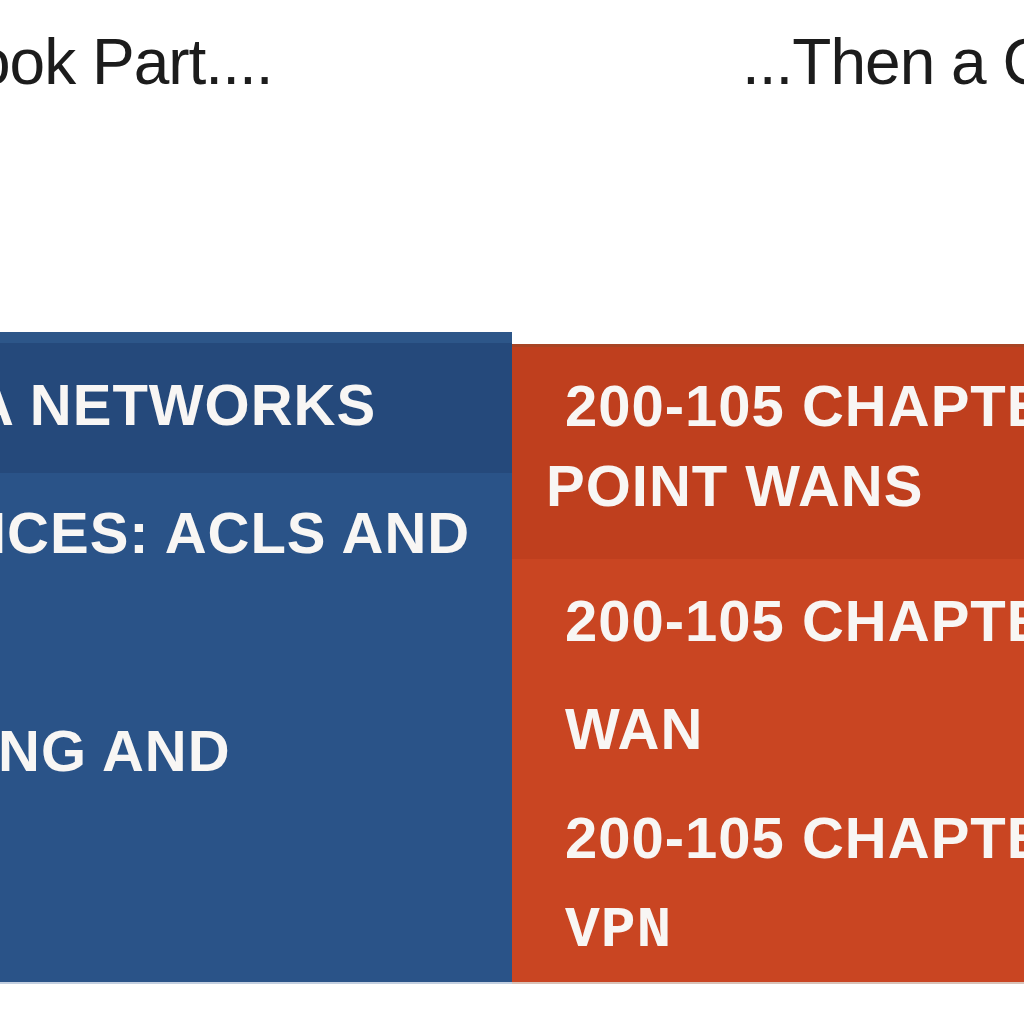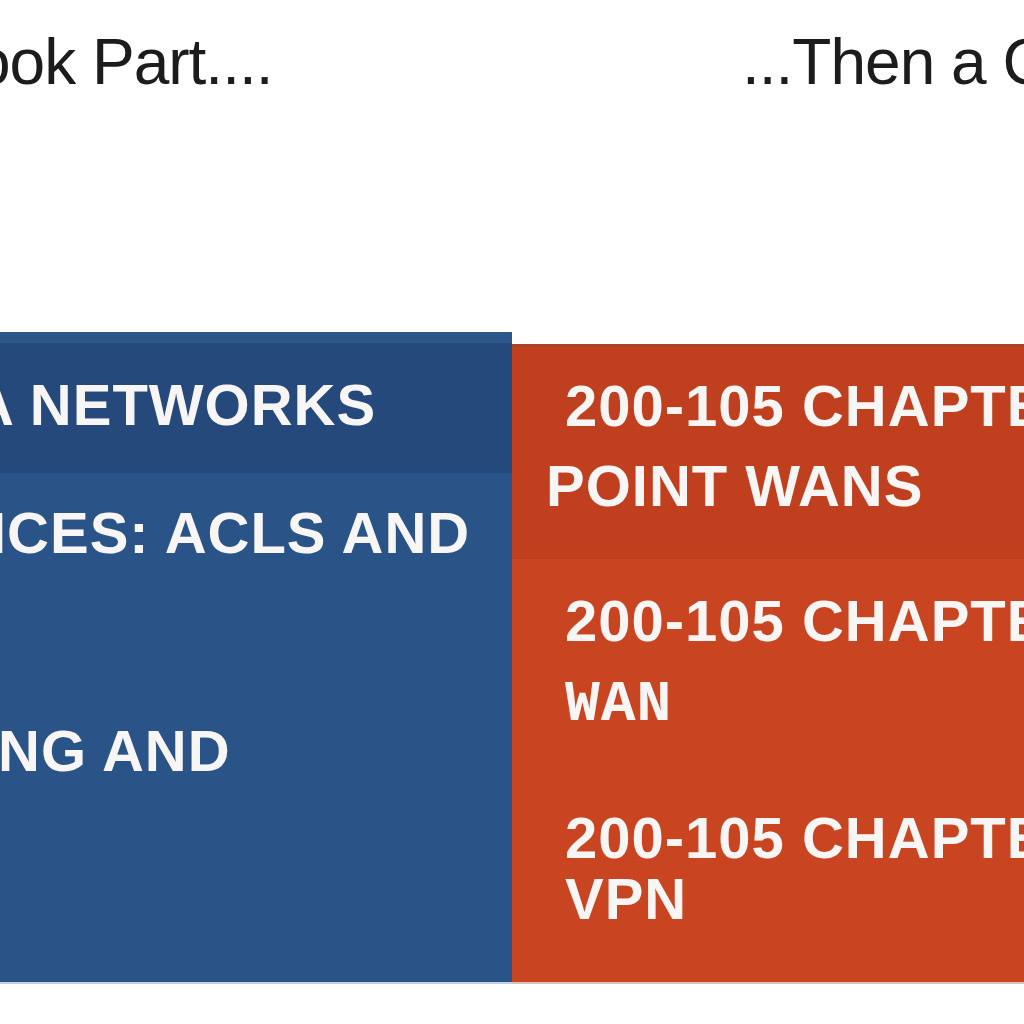--- a/index.html
+++ b/index.html
@@ -59,23 +59,23 @@
     color: var(--slide-text, #f8f6f4);
     white-space: pre;
   }
   .b1  { top: 376px; left: -28px; }
   .b2  { top: 504px; left: -10px; }
   .b3  { top: 722px; left: -2px;  }
 
   .o1a { top: 377px; left: 565px; }
   .o1b { top: 457px; left: 546px; }
   .o2a { top: 592px; left: 565px; }
-  .o2b { top: 676px; left: 565px; font-family: Liberation Mono, monospace; }
+  .o2b { top: 700px; left: 565px; }
   .o3a { top: 809px; left: 565px; }
-  .o3b { top: 870px; left: 565px; }
+  .o3b { top: 902px; left: 565px; font-family: Liberation Mono, monospace; }
 </style>
 </head>
 <body>
 
 <div class="canvas">
 
   <div class="hdr hdr-left">ook Part....</div>
   <div class="hdr hdr-right">...Then a C</div>
 
   <div class="panel-blue">

